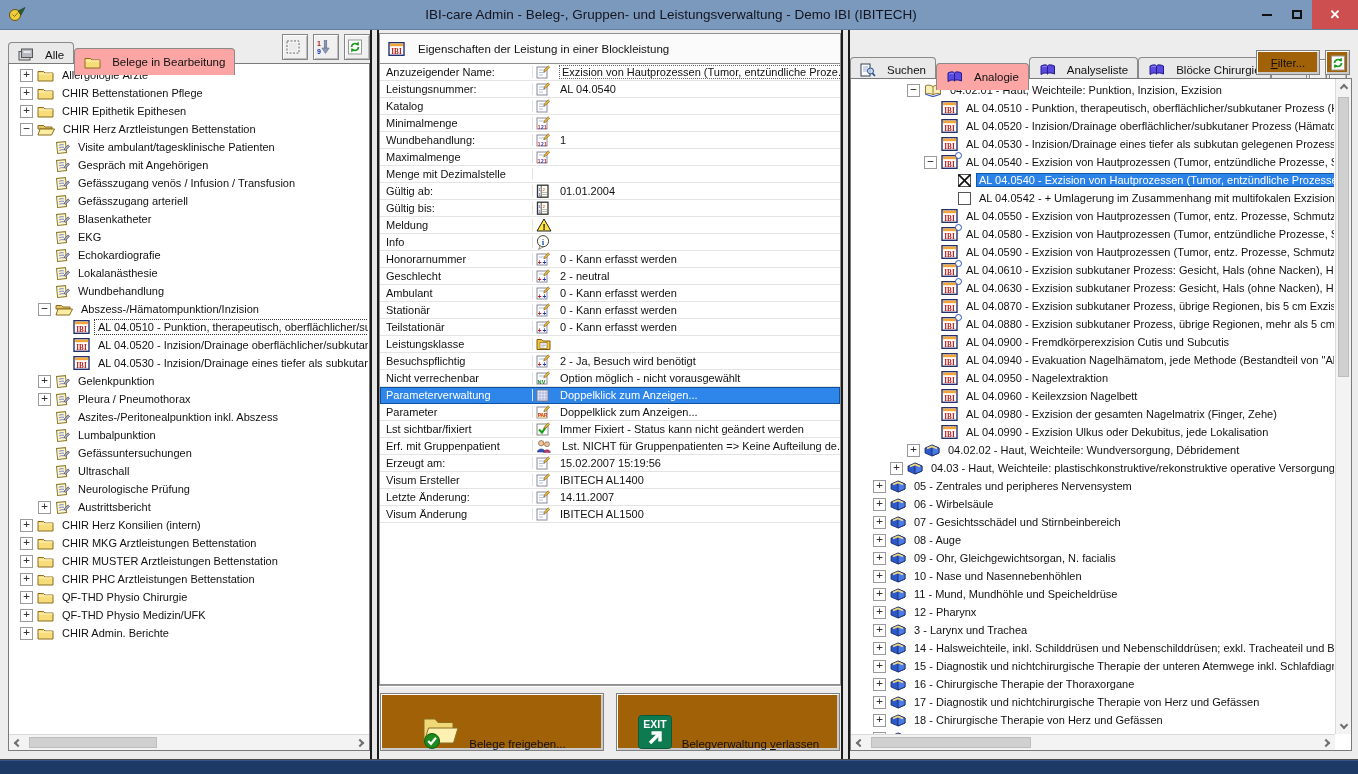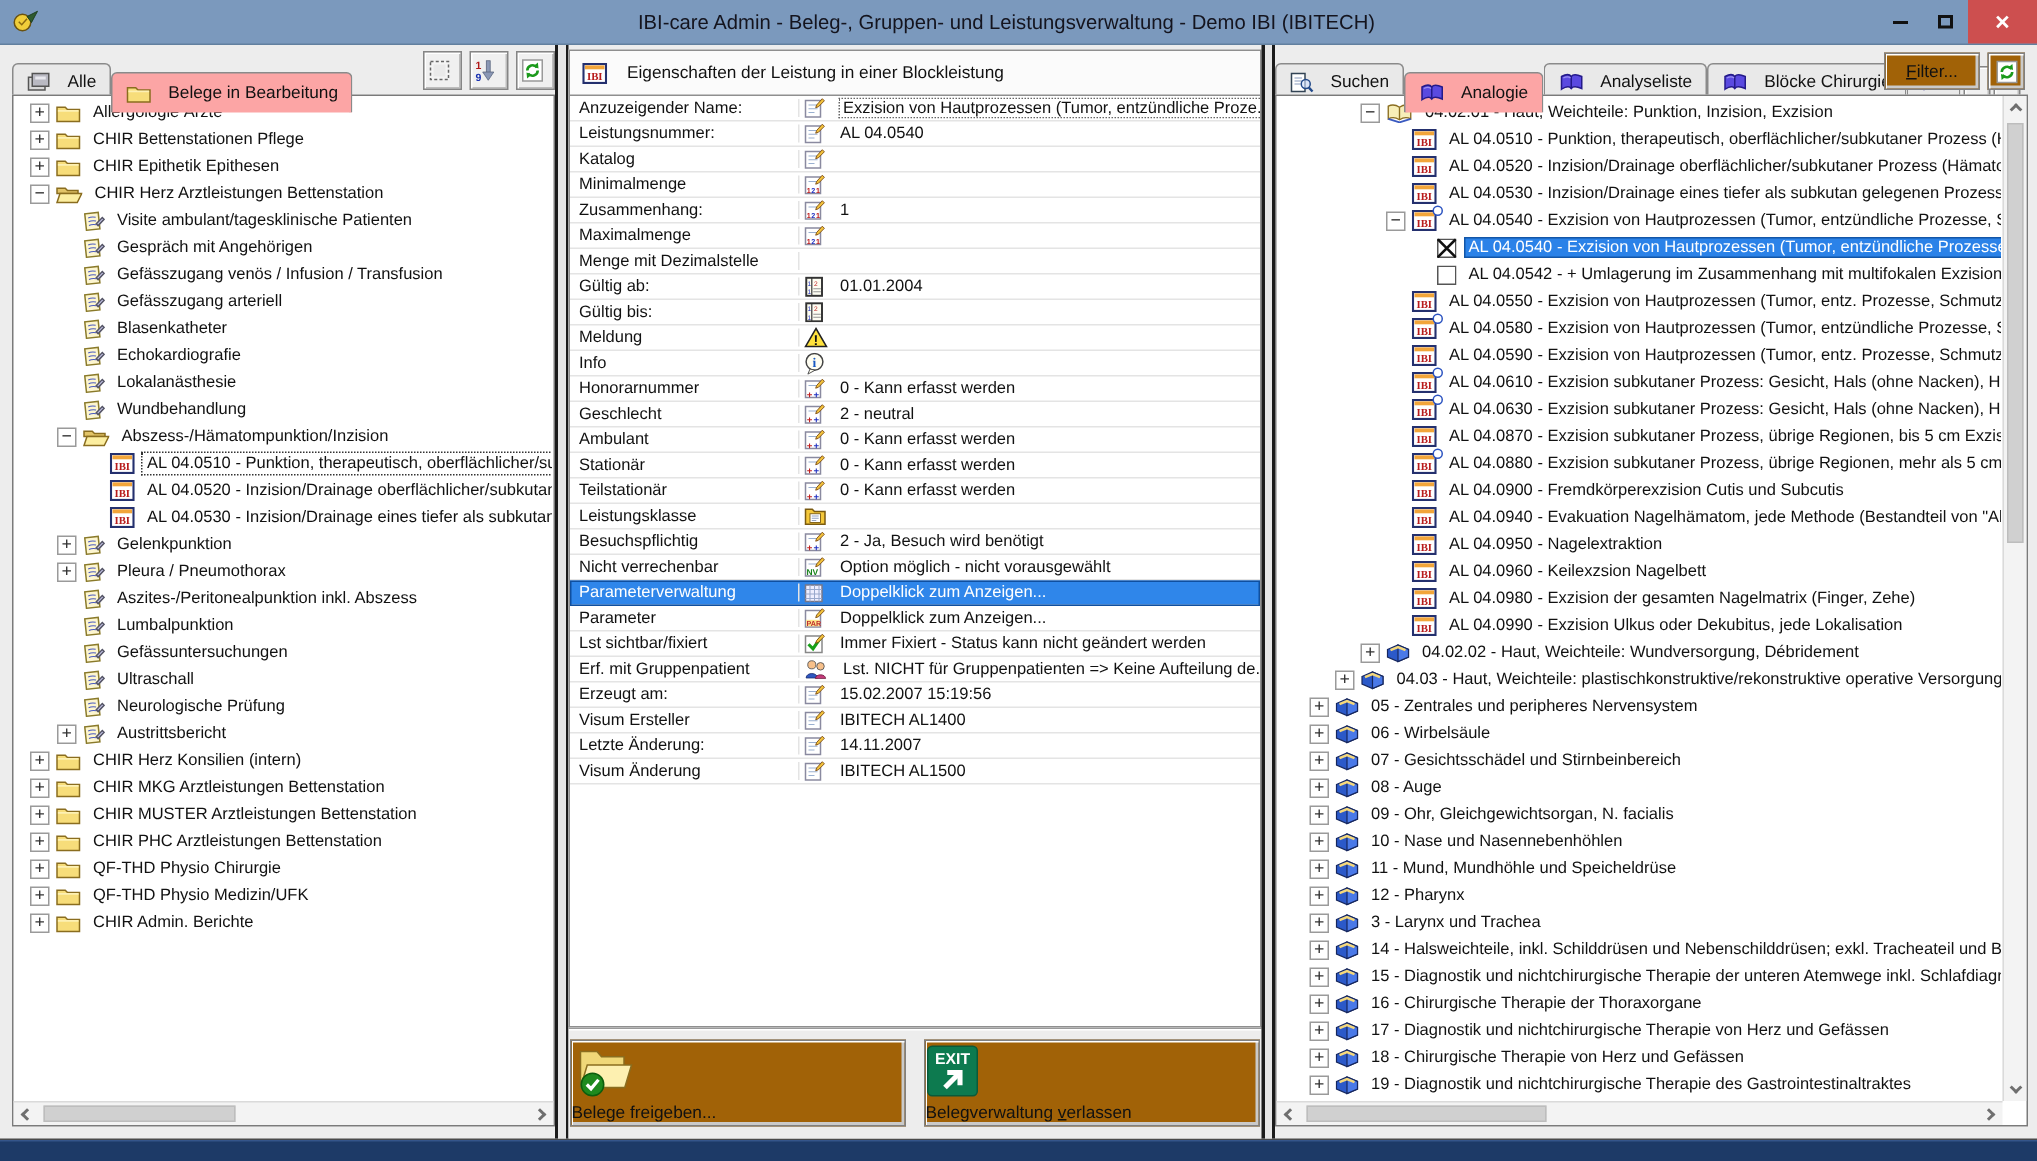--- a/index.html
+++ b/index.html
@@ -14,21 +14,21 @@
   .ctl { width:30px; height:29px; display:flex; align-items:center; justify-content:center; color:#111; }
   .ctl-min i { display:block; width:10px; height:2px; background:#111; }
   .ctl-max i { display:block; width:10px; height:9px; border:2px solid #111; }
   .ctl-close { width:46px; background:#cd4f4f; color:#fff; font-size:13px; font-weight:bold; }
 
   
   .main { position:absolute; top:30px; left:0; right:0; bottom:14px; background:#ededed; display:flex; padding-left:8px; border-bottom:1px solid #4a4a4a; }
   .vdiv { width:9px; background:linear-gradient(90deg,#1b1b1b 0 2px,#e6e6e6 2px 7px,#1b1b1b 7px 9px); }
   .lpanel { width:362px; display:flex; flex-direction:column; padding-top:3px; }
   .mpanel { width:462px; display:flex; flex-direction:column; padding-top:3px; }
-  .rpanel { flex:1; display:flex; flex-direction:column; padding-top:3px; margin-right:6px; }
+  .rpanel { flex:1; display:flex; flex-direction:column; padding-top:18px; margin-right:6px; }
 
   
   .tstrip { height:30px; position:relative; white-space:nowrap; }
   .tab { display:inline-flex; align-items:center; gap:6px; height:24px; padding:0 9px; border:1px solid #8a8a8a; border-bottom:none; border-radius:4px 4px 0 0; background:#e9e9e9; position:relative; top:6px; font-size:11.5px; vertical-align:bottom; }
   .tab.active { background:#fca5a5; top:15px; height:27px; z-index:3; }
   .tab.partial { width:36px; overflow:hidden; padding-right:0; }
   .navbtn { display:inline-flex; align-items:center; justify-content:center; width:18px; height:22px; margin-left:2px; position:relative; top:6px; background:#f0f0f0; border:1px solid #858585; box-shadow:inset 1px 1px 0 #fff, inset -1px -1px 0 #bdbdbd; font-size:8px; color:#222; vertical-align:bottom; }
 
   .toolbtns { position:absolute; right:0; top:1px; display:flex; gap:5px; }
   .tbtn { width:26px; height:26px; background:#f0f0f0; border:1px solid #858585; box-shadow:inset 1px 1px 0 #fff, inset -1px -1px 0 #bdbdbd; display:flex; align-items:center; justify-content:center; }
@@ -65,21 +65,21 @@
   
   .mid-hdr { height:31px; background:#fbfbfb; border:1px solid #8f8f8f; display:flex; align-items:center; gap:8px; padding:0 8px; font-size:11.5px; }
   .propbox { flex:1; background:#fff; border:1px solid #8f8f8f; border-top:none; overflow:hidden; }
   .prow { height:17px; display:flex; align-items:center; border-bottom:1px solid #e4e4e4; }
   .plab { width:153px; min-width:153px; display:flex; align-items:center; padding-left:6px; border-right:1px solid #e4e4e4; }
   .pval { flex:1; display:flex; align-items:center; gap:5px; padding-left:3px; overflow:hidden; white-space:nowrap; }
   .prow.sel { background:#2f86ea; color:#fff; outline:1px solid #0f4f9f; outline-offset:-1px; }
   .pvtext.foc { outline:1px dotted #666; padding:0 2px; }
 
   .btnrow { height:74px; border-top:1px solid #9a9a9a; box-shadow:0 1px 0 #fff inset; background:#ededed; display:flex; gap:12px; padding:7px 1px 8px 1px; }
-  .bigbtn { flex:1; display:flex; flex-direction:column; align-items:flex-start; justify-content:center; gap:4px; font-size:11.5px; }
+  .bigbtn { flex:1; display:flex; flex-direction:row; align-items:flex-end; justify-content:center; gap:4px; font-size:11.5px; }
   .u { text-decoration:underline; }
 
   
   .taskbar { position:absolute; left:0; right:0; bottom:0; height:14px; background:#1d3a67; border-top:1px solid #35558a; }
 </style>
 </head>
 <body>
 
 <div class="titlebar">
   <span class="win-icon"><svg width="18" height="17" viewBox="0 0 18 17">
@@ -274,20 +274,34 @@
             <span class="expsp"></span>
             <span class="tico">
               <svg width="15" height="14" viewBox="0 0 15 14">
                 <g transform="rotate(-6 7 7)">
                   <rect x="2" y="2" width="9" height="11" fill="#fdf6cf" stroke="#8a7a2a"></rect>
                   <path d="M4 5 Q6 4.2 9 5 M4 7.5 Q6 6.7 9 7.5 M4 10 Q6 9.2 9 10" stroke="#4a5ac0" fill="none" stroke-width="0.7"></path>
                 </g>
                 <path d="M9.2 9.2 L13.2 5 L14.4 6.2 L10.4 10.4 Z" fill="#c9c9ec" stroke="#556"></path>
               </svg>
             </span>
+            <span class="tlabel">EKG</span>
+          </div>
+          <div class="trow">
+            <span class="tind" style="width: 28px; min-width: 28px;"></span>
+            <span class="expsp"></span>
+            <span class="tico">
+              <svg width="15" height="14" viewBox="0 0 15 14">
+                <g transform="rotate(-6 7 7)">
+                  <rect x="2" y="2" width="9" height="11" fill="#fdf6cf" stroke="#8a7a2a"></rect>
+                  <path d="M4 5 Q6 4.2 9 5 M4 7.5 Q6 6.7 9 7.5 M4 10 Q6 9.2 9 10" stroke="#4a5ac0" fill="none" stroke-width="0.7"></path>
+                </g>
+                <path d="M9.2 9.2 L13.2 5 L14.4 6.2 L10.4 10.4 Z" fill="#c9c9ec" stroke="#556"></path>
+              </svg>
+            </span>
             <span class="tlabel">Echokardiografie</span>
           </div>
           <div class="trow">
             <span class="tind" style="width: 28px; min-width: 28px;"></span>
             <span class="expsp"></span>
             <span class="tico">
               <svg width="15" height="14" viewBox="0 0 15 14">
                 <g transform="rotate(-6 7 7)">
                   <rect x="2" y="2" width="9" height="11" fill="#fdf6cf" stroke="#8a7a2a"></rect>
                   <path d="M4 5 Q6 4.2 9 5 M4 7.5 Q6 6.7 9 7.5 M4 10 Q6 9.2 9 10" stroke="#4a5ac0" fill="none" stroke-width="0.7"></path>
@@ -624,21 +638,21 @@
                   <text x="1.8" y="12.6" font-size="4.8" font-weight="bold" fill="#c02020">1</text>
                   <text x="4.9" y="12.6" font-size="4.8" font-weight="bold" fill="#2030c0">2</text>
                   <text x="8" y="12.6" font-size="4.8" font-weight="bold" fill="#c02020">1</text>
                   <path d="M12.2 0.8 13.6 2.2 9.6 6.2 7.8 6.8 8.4 5z" fill="#f2c23c" stroke="#7a4a10" stroke-width="0.6"></path>
                 </svg>
               </span>
               <span class="pvtext"></span>
             </span>
           </div>
           <div class="prow">
-            <span class="plab">Zusammenhang:</span>
+            <span class="plab">Wundbehandlung:</span>
             <span class="pval">
               <span class="tico">
                 <svg width="14" height="14" viewBox="0 0 14 14">
                   <rect x="1" y="2" width="10" height="11" fill="#fff" stroke="#8a8aa0"></rect>
                   <path d="M3 5h6" stroke="#9ab0d0" stroke-width="0.8"></path>
                   <text x="1.8" y="12.6" font-size="4.8" font-weight="bold" fill="#c02020">1</text>
                   <text x="4.9" y="12.6" font-size="4.8" font-weight="bold" fill="#2030c0">2</text>
                   <text x="8" y="12.6" font-size="4.8" font-weight="bold" fill="#c02020">1</text>
                   <path d="M12.2 0.8 13.6 2.2 9.6 6.2 7.8 6.8 8.4 5z" fill="#f2c23c" stroke="#7a4a10" stroke-width="0.6"></path>
                 </svg>

